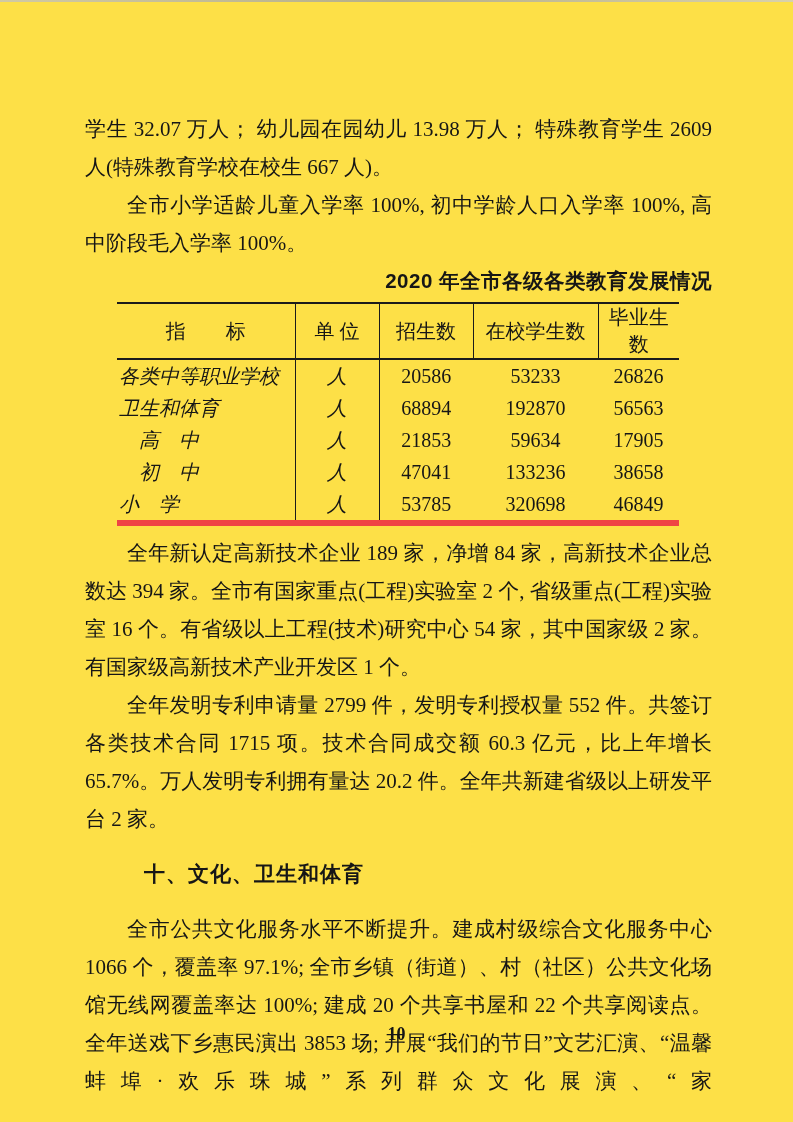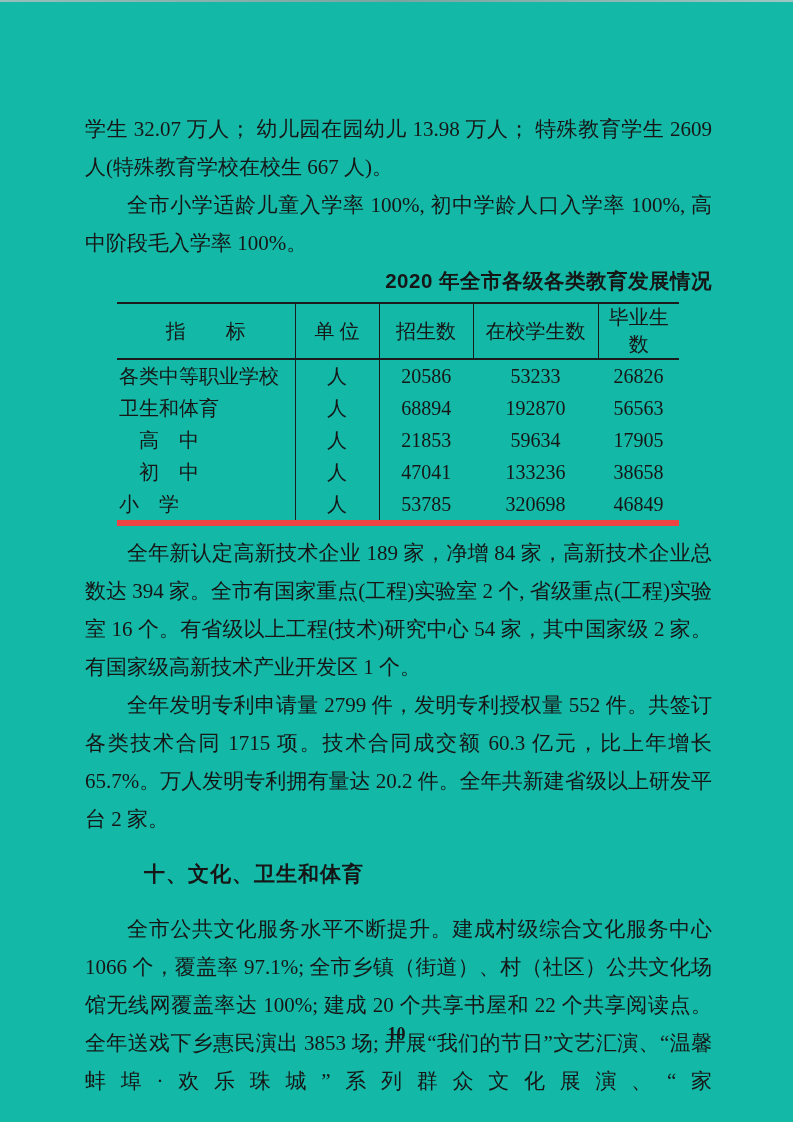--- a/index.html
+++ b/index.html
@@ -1,20 +1,20 @@
 <!DOCTYPE html>
 <html lang="zh"><head>
 <meta charset="utf-8">
 <style>
   html, body { margin: 0; padding: 0; background: #ffffff; }
   .page {
     position: relative;
     width: 793px;
     height: 1122px;
-    background: #14b8a6;
+    background: #fde047;
     color: #161616;
     font-family: "Liberation Serif", "DejaVu Serif", serif;
     overflow: hidden;
   }
   .scan-edge {
     position: absolute;
     top: 0; left: 0; right: 0;
     height: 2px;
     background: linear-gradient(to right, #c2c2c2 0%, #9e9e9e 50%, #cccccc 100%);
     opacity: 0.75;
@@ -61,21 +61,21 @@
   }
   .edu-table th + th { border-left: 1.5px solid #1b1b1b; }
   .edu-table td {
     font-size: 20px;
     height: 32px;
     padding: 0 2px;
     text-align: center;
   }
   .edu-table td.ind { text-align: left; padding-left: 2px; }
   .edu-table td.ind,
-  .edu-table td.unit { border-right: 1.5px solid #1b1b1b; }
+  .edu-table td.unit { border-right: 1.5px solid #1b1b1b; font-style: italic; }
   .section-heading {
     margin: 17px;
     font-family: "Liberation Sans", "DejaVu Sans", sans-serif;
     font-size: 21px;
     font-weight: 700;
     line-height: 38px;
     text-indent: 42px;
     letter-spacing: 1px;
   }
   .page-number {

